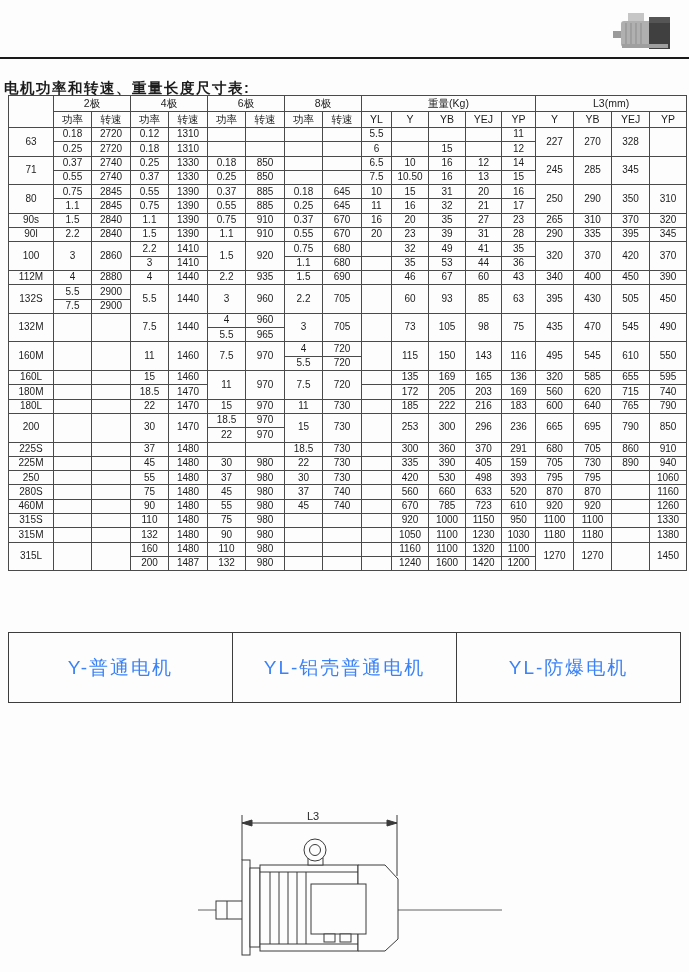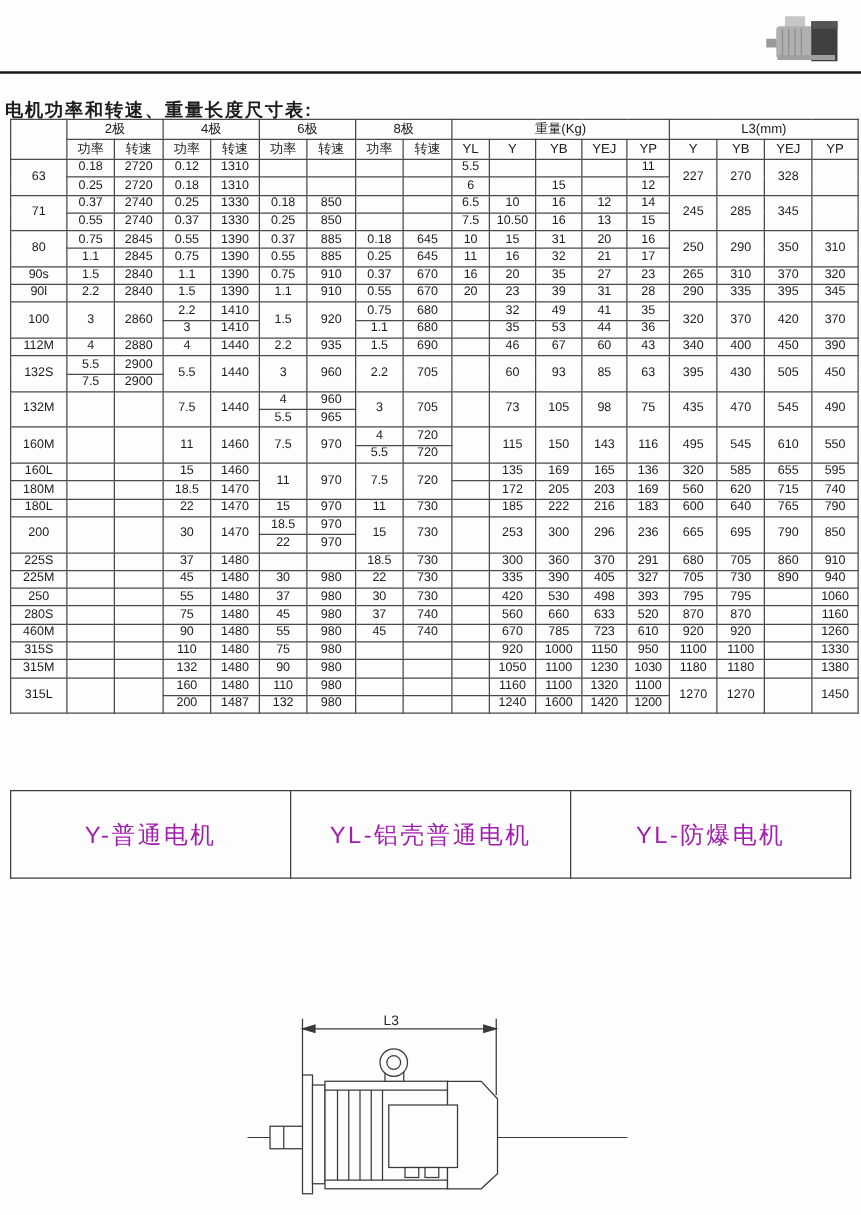--- a/index.html
+++ b/index.html
@@ -20,21 +20,21 @@
     overflow:hidden;white-space:nowrap;
   }
   .spec thead th{font-size:10.5px;height:13px;}
   .spec tbody td{height:11.3px;}
   table.legend{
     position:absolute;top:632px;left:8px;width:673px;
     border-collapse:collapse;table-layout:fixed;
   }
   .legend td{
     border:1.5px solid #3d3d3d;height:67px;text-align:center;vertical-align:middle;
-    font-size:19px;letter-spacing:2px;color:#a21caf;
+    font-size:19px;letter-spacing:2px;color:#3b82f6;
   }
   .drawing{position:absolute;top:812px;left:180px;}
   .photo{position:absolute;top:6px;left:612px;}
   svg{display:block;}
 </style>
 </head>
 <body>
 
 <div class="top-rule"></div>
 
@@ -483,21 +483,21 @@
         <td>45</td>
         <td>1480</td>
         <td>30</td>
         <td>980</td>
         <td>22</td>
         <td>730</td>
         <td></td>
         <td>335</td>
         <td>390</td>
         <td>405</td>
-        <td>327</td>
+        <td>159</td>
         <td>705</td>
         <td>730</td>
         <td>890</td>
         <td>940</td>
       </tr>
       <tr>
         <td>250</td>
         <td></td>
         <td></td>
         <td>55</td>

